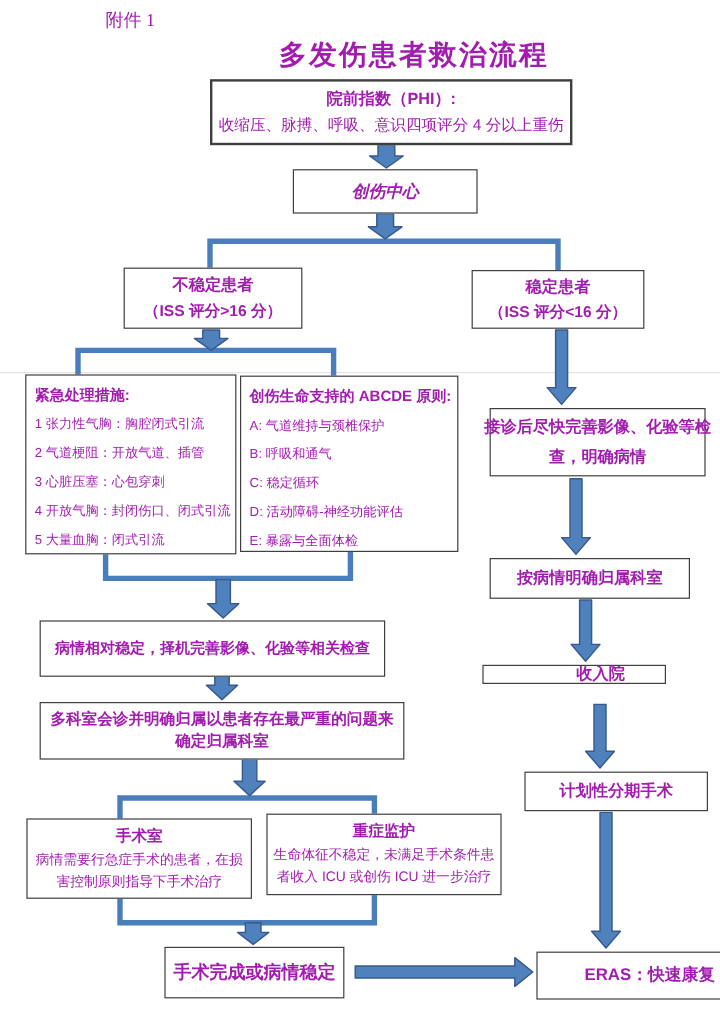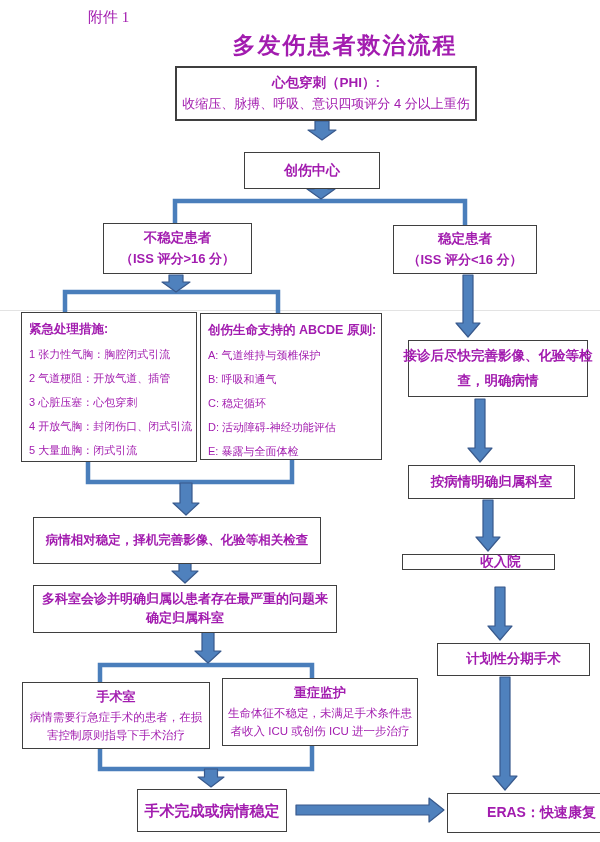--- a/index.html
+++ b/index.html
@@ -51,25 +51,25 @@
       <path d="M495,587 H505 V626 H512 L500,640 L488,626 H495 Z"></path>
       <path d="M500,677 H510 V776 H517 L505,790 L493,776 H500 Z"></path>
       <path d="M296,805 H429 V798 L444,810 L429,822 V815 H296 Z"></path>
     </g>
   </svg>
 
   <div class="attachment">附件 1</div>
   <div class="title-wrap"><span class="title" style="position:static">多发伤患者救治流程</span></div>
 
   <div class="box" style="left:175px;top:66px;width:302px;height:55px;border-width:2px;">
-    <div class="b-bold" style="font-size:13.5px">心包穿刺（PHI）:</div>
+    <div class="b-bold" style="font-size:13.5px">院前指数（PHI）:</div>
     <div style="font-size:13px">收缩压、脉搏、呼吸、意识四项评分 4 分以上重伤</div>
   </div>
 
-  <div class="box" style="left:244px;top:152px;width:136px;height:37px;">
+  <div class="box" style="left:244px;top:141px;width:154px;height:37px;font-style:italic;">
     <div class="b-bold" style="font-size:14px">创伤中心</div>
   </div>
 
   <div class="box" style="left:103px;top:223px;width:149px;height:51px;">
     <div class="b-bold" style="font-size:13.5px">不稳定患者</div>
     <div class="b-bold" style="font-size:13px">（ISS 评分&gt;16 分）</div>
   </div>
 
   <div class="box" style="left:393px;top:225px;width:144px;height:49px;">
     <div class="b-bold" style="font-size:13.5px">稳定患者</div>

